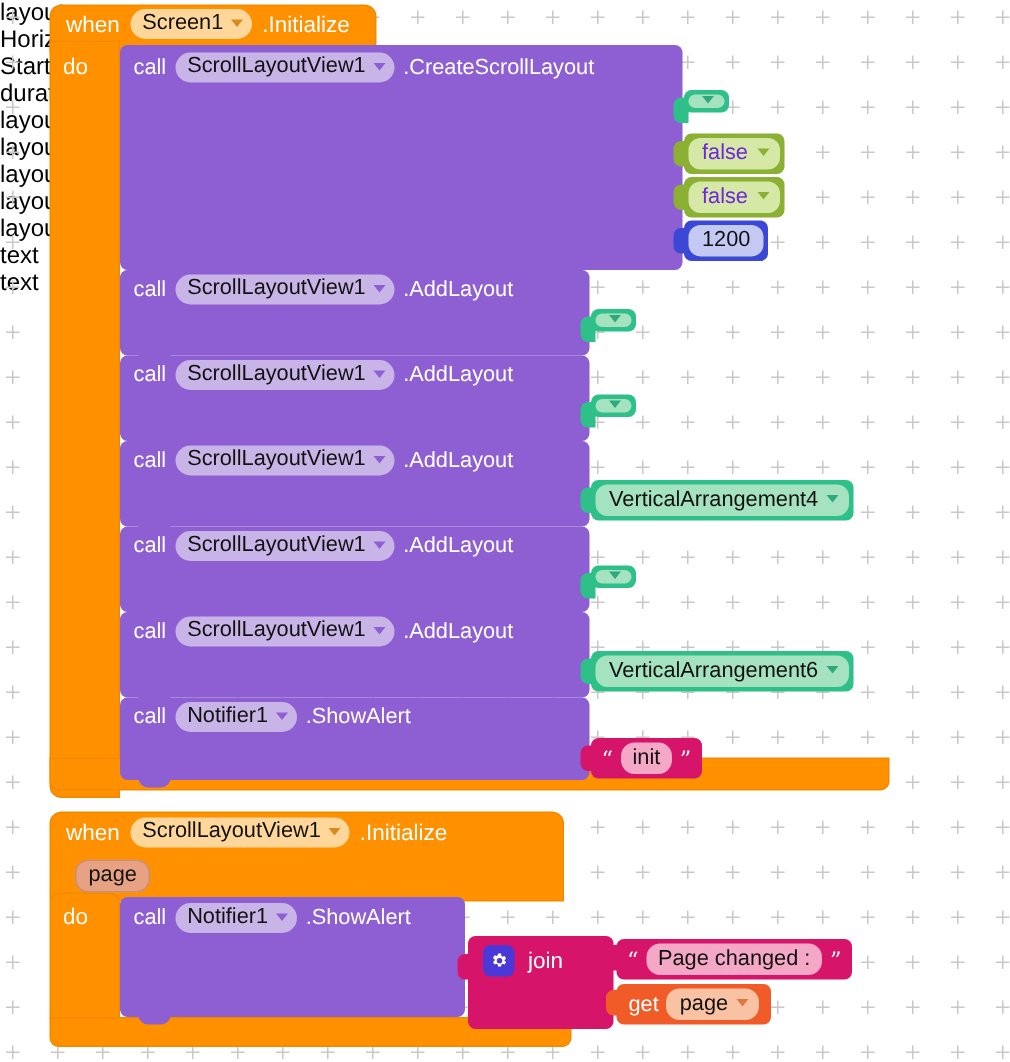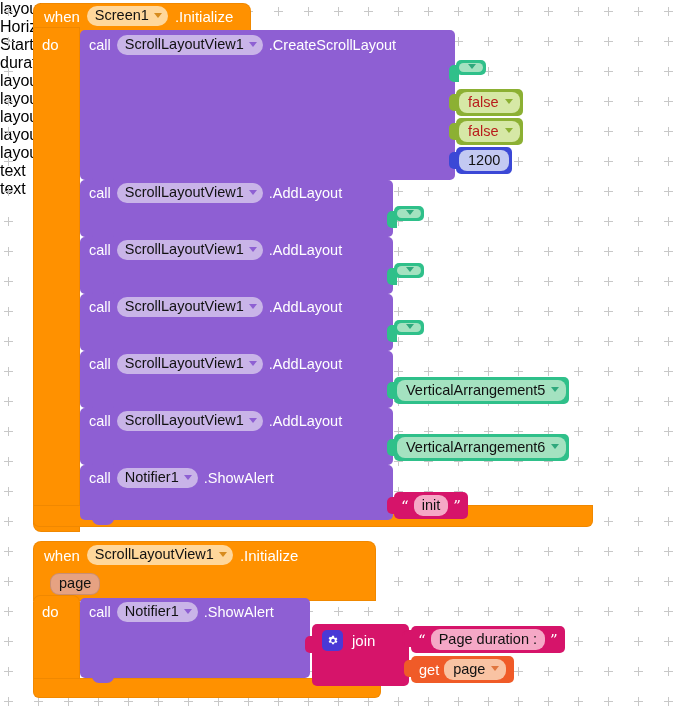--- a/index.html
+++ b/index.html
@@ -74,21 +74,21 @@
     background:#A4E2C0;border-radius:8px;
     padding:1px 7px 2px 9px;font-size:14.5px;color:#111;
     display:flex;align-items:center;gap:6px;white-space:nowrap;line-height:18px;
   }
   .green .caret{border-top-color:#2FA87C;}
 
   
   .olive{background:#8CB033;padding:3px;}
   .olive .inner{
     background:#D6E8A6;border-radius:8px;
-    padding:1px 7px 2px 9px;font-size:14.5px;color:#b91c1c;
+    padding:1px 7px 2px 9px;font-size:14.5px;color:#6d28d9;
     display:flex;align-items:center;gap:6px;white-space:nowrap;line-height:18px;
   }
   .olive .caret{border-top-color:#8CB033;}
 
   
   .blue{background:#3B48D6;padding:3px;}
   .blue .inner{
     background:#C3C9F2;border-radius:8px;
     padding:1px 9px 2px 9px;font-size:14.5px;color:#111;
     white-space:nowrap;line-height:18px;
@@ -1366,40 +1366,40 @@
     <span>ScrollLayoutView1</span>
     <span class="caret"></span>
   </span>
   <span>.AddLayout</span>
 </div>
 <div class="plabel" style="left:220px;top:325px;width:152px;">layout</div>
 <div class="tabhole" style="left:385px;top:326px;"></div>
 <div class="tab g" style="left:387px;top:325px;"></div>
 <div class="val green" style="left:394px;top:320px;">
   <div class="inner">
+    <span>VerticalArrangement4</span>
     <span class="caret"></span>
   </div>
 </div>
 
 <div class="blk call" style="left:80px;top:351px;width:313px;height:57px;"></div>
 <div class="bump" style="left:92px;top:406px;"></div>
 <div style="position:absolute;left:89px;top:354px;display:flex;align-items:center;gap:6px;color:#fff;font-size:14.5px;">
   <span>call</span>
   <span class="pill purple-f">
     <span>ScrollLayoutView1</span>
     <span class="caret"></span>
   </span>
   <span>.AddLayout</span>
 </div>
 <div class="plabel" style="left:220px;top:382px;width:152px;">layout</div>
 <div class="tabhole" style="left:385px;top:383px;"></div>
 <div class="tab g" style="left:387px;top:382px;"></div>
 <div class="val green" style="left:394px;top:377px;">
   <div class="inner">
-    <span>VerticalArrangement5</span>
     <span class="caret"></span>
   </div>
 </div>
 
 <div class="blk call" style="left:80px;top:408px;width:313px;height:57px;"></div>
 <div class="bump" style="left:92px;top:463px;"></div>
 <div style="position:absolute;left:89px;top:411px;display:flex;align-items:center;gap:6px;color:#fff;font-size:14.5px;">
   <span>call</span>
   <span class="pill purple-f">
     <span>ScrollLayoutView1</span>
@@ -1475,21 +1475,21 @@
     <path fill="#ffffff" d="M19.1 12.9a7.6 7.6 0 0 0 0-1.8l2-1.5-1.9-3.3-2.4.9a7.4 7.4 0 0 0-1.6-.9L14.9 3h-3.8l-.3 2.3c-.6.2-1.1.5-1.6.9l-2.4-.9-1.9 3.3 2 1.5a7.6 7.6 0 0 0 0 1.8l-2 1.5 1.9 3.3 2.4-.9c.5.4 1 .7 1.6.9l.3 2.3h3.8l.3-2.3c.6-.2 1.1-.5 1.6-.9l2.4.9 1.9-3.3-2-1.5zM13 15.4A3.4 3.4 0 1 1 13 8.6a3.4 3.4 0 0 1 0 6.8z"></path>
   </svg>
 </div>
 <div style="position:absolute;left:352px;top:632px;color:#ffffff;font-size:15px;">join</div>
 
 <div style="position:absolute;left:402px;top:631px;width:7px;height:15px;border-radius:5px 0 0 5px;background:#D6146A;"></div>
 <div class="tab p" style="left:404px;top:630px;"></div>
 <div class="val pink" style="left:411px;top:626px;">
   <div class="tx">
     <span class="quote">“</span>
-    <span class="strfield">Page duration : </span>
+    <span class="strfield">Page changed : </span>
     <span class="quote">”</span>
   </div>
 </div>
 
 <div style="position:absolute;left:402px;top:661px;width:7px;height:15px;border-radius:5px 0 0 5px;background:#D6146A;"></div>
 <div class="tab v" style="left:404px;top:660px;"></div>
 <div class="val varget" style="left:411px;top:656px;">
   <div class="tx">
     <span>get</span>
     <span class="vfield">

